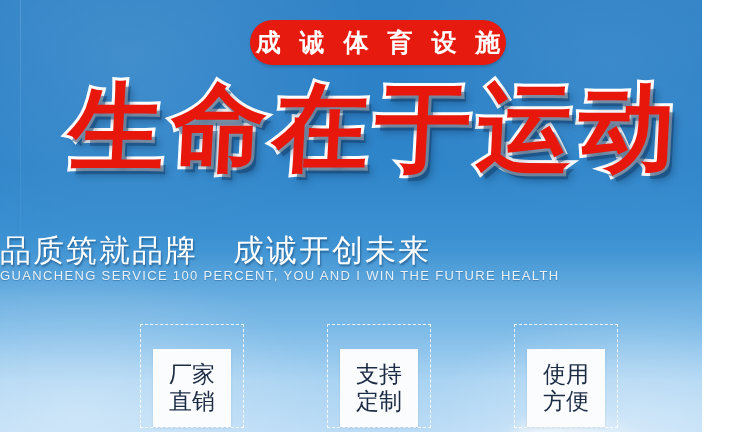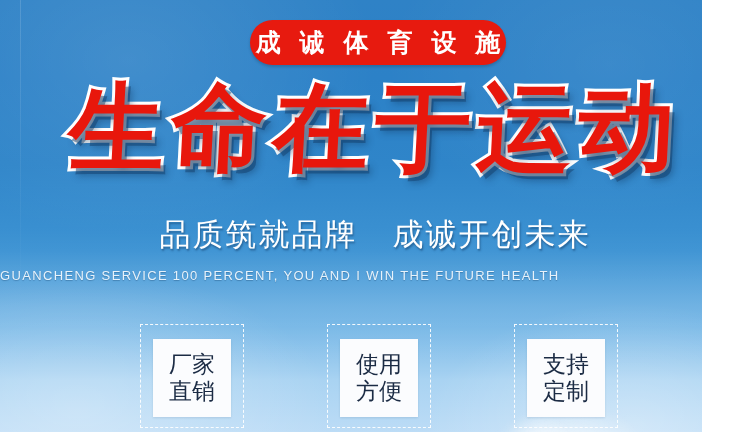--- a/index.html
+++ b/index.html
@@ -115,23 +115,22 @@
     text-shadow:
       5px 6px 0 rgba(17,58,100,0.45),
       7px 8px 7px rgba(12,44,80,0.35);
     transform: skewX(-3deg);
   }
 
   
   #subtitle {
     position: absolute;
     left: 0;
-    top: 218px;
+    top: 234px;
     width: 750px;
-    text-align: center;
     white-space: nowrap;
   }
   #subtitle .sub-text {
     display: inline-block;
     color: #ffffff;
     font-size: 31px;
     font-weight: normal;
     letter-spacing: 2px;
     line-height: 1.1;
     text-shadow: 1px 2px 2px rgba(18,60,104,0.55);
@@ -168,21 +167,21 @@
     height: 104px;
     display: flex;
     justify-content: space-between;
   }
   .feature-cell {
     width: 104px;
     height: 104px;
     border: 1px dashed rgba(255,255,255,0.92);
     box-sizing: border-box;
     display: flex;
-    align-items: center;
+    align-items: flex-end;
     justify-content: center;
     padding-top: 4px;
   }
   .feature-box {
     width: 78px;
     height: 78px;
     background: #fbfcfe;
     display: flex;
     flex-direction: column;
     align-items: center;
@@ -235,26 +234,26 @@
     <div class="feature-cell">
       <div class="feature-box">
         <span class="fline">厂家</span>
         <span class="fline">直销</span>
       </div>
     </div>
 
 
     <div class="feature-cell">
       <div class="feature-box">
+        <span class="fline">支持</span>
+        <span class="fline">定制</span>
+      </div>
+    </div>
+
+    <div class="feature-cell">
+      <div class="feature-box">
         <span class="fline">使用</span>
         <span class="fline">方便</span>
       </div>
     </div>
 
-    <div class="feature-cell">
-      <div class="feature-box">
-        <span class="fline">支持</span>
-        <span class="fline">定制</span>
-      </div>
-    </div>
-
   </div>
 </div>
 
 </body></html>

